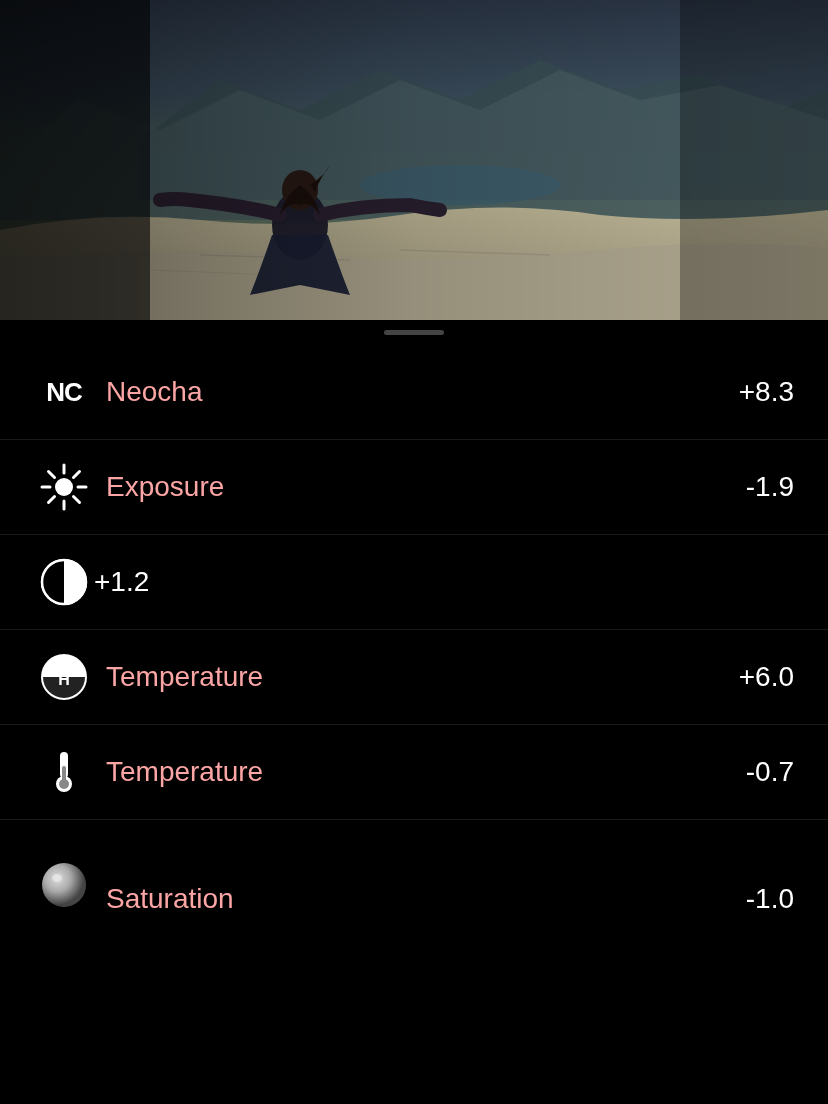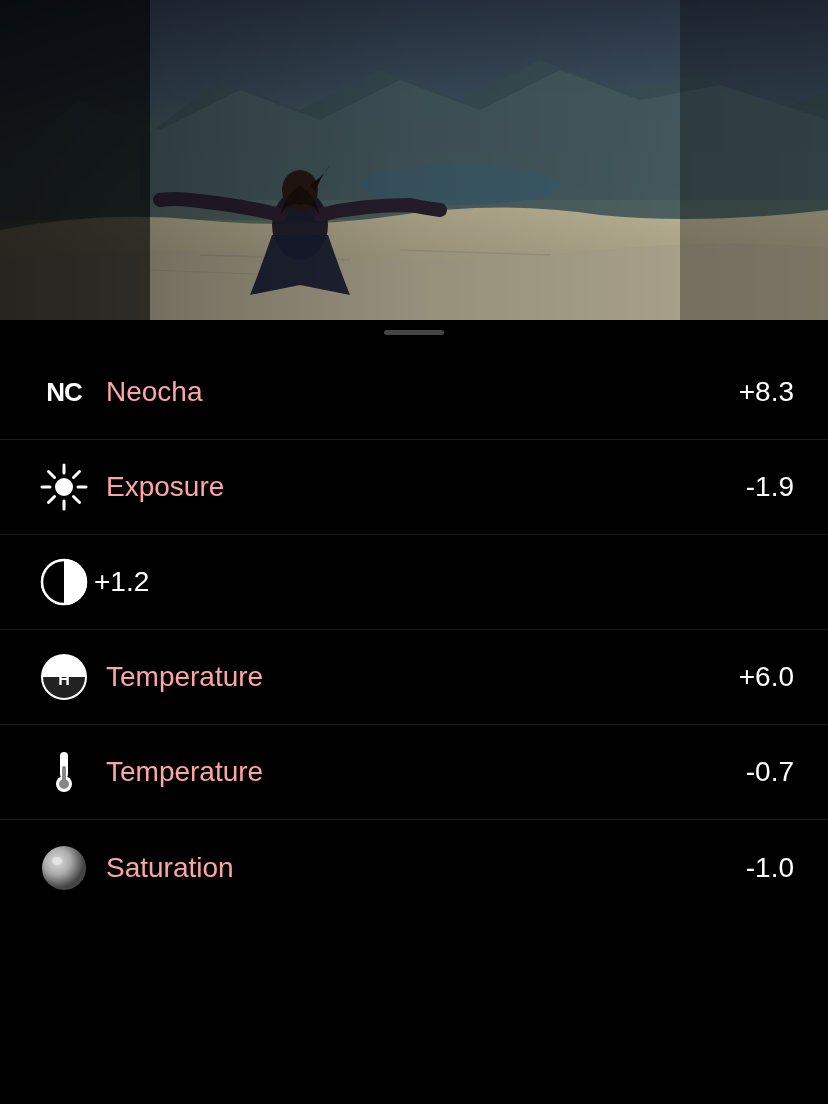--- a/index.html
+++ b/index.html
@@ -51,20 +51,21 @@
       display: flex;
       align-items: center;
       padding: 0 34px;
       height: 95px;
       border-bottom: 1px solid #1a1a1a;
       cursor: pointer;
     }
 
     .settings-item:last-child {
       border-bottom: none;
+      align-items: flex-end;
     }
 
     .icon-container {
       width: 60px;
       height: 60px;
       display: flex;
       align-items: center;
       justify-content: center;
       flex-shrink: 0;
     }

